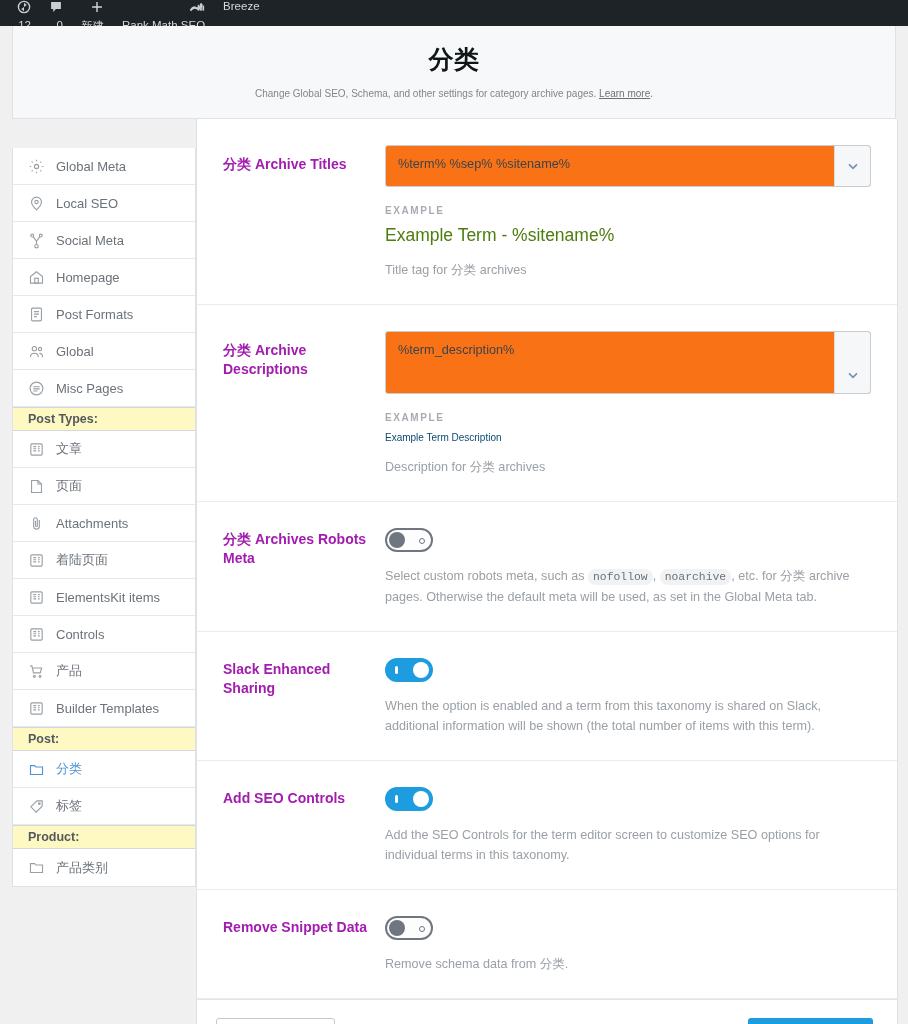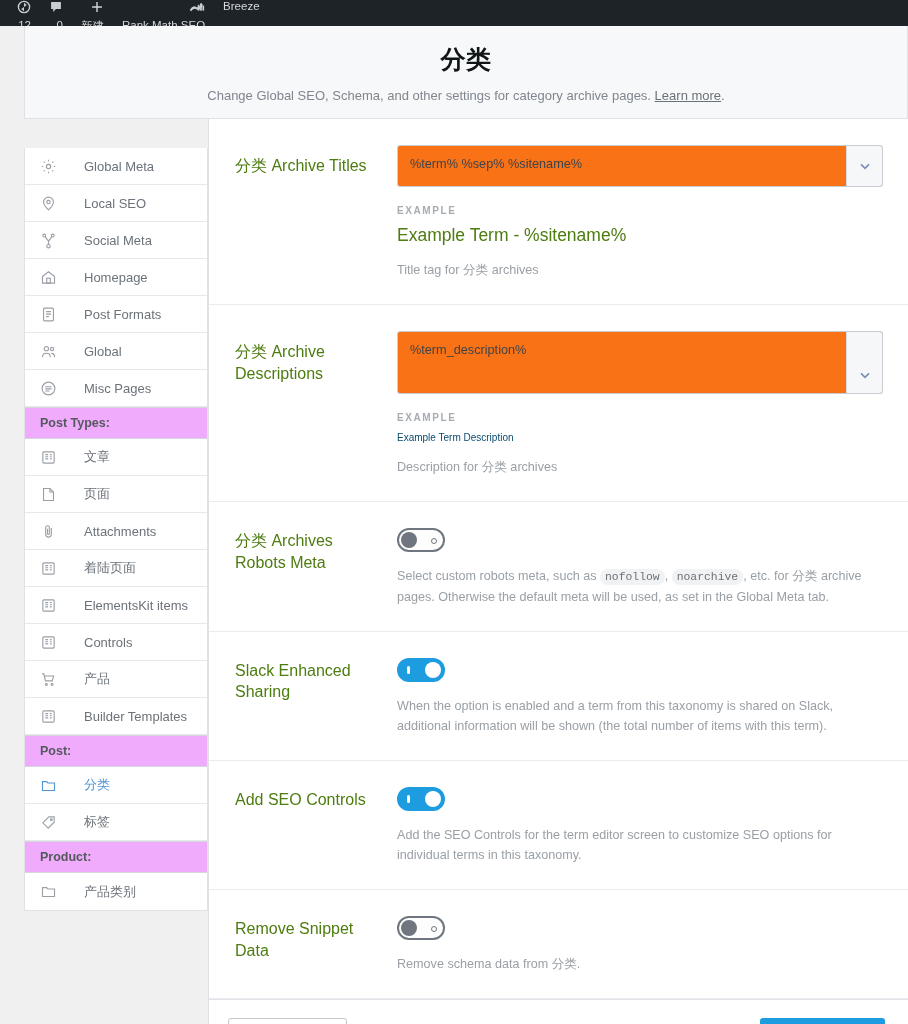--- a/index.html
+++ b/index.html
@@ -32,21 +32,20 @@
   .ab-item .lbl { font-size: 11.5px; }
   .ab-ico { display: inline-flex; align-items: center; justify-content: center; }
   .ab-ico svg { display: block; }
 
   
   #wpwrap {
     position: relative;
     width: 908px; height: 998px;
     background: #f0f0f1;
     display: flex;
-    padding-left: 12px;
   }
   #adminmenu-strip {
     width: 12px; height: 998px;
     background: #f0f0f1;
     flex: 0 0 12px;
   }
   #content-col {
     flex: 1 1 auto;
     height: 998px;
     position: relative;
@@ -63,21 +62,21 @@
     border-bottom: 1px solid #dfe1e5;
     text-align: center;
   }
   #page-title {
     margin: 0; padding-top: 17px;
     font-size: 25px; font-weight: 700;
     color: #101517; letter-spacing: .5px;
   }
   #page-desc {
     margin: 0; padding-top: 12px;
-    font-size: 13px; color: #7f868d;
+    font-size: 10px; color: #7f868d;
   }
   #page-desc a { color: #6b7277; text-decoration: underline; }
 
   
   #body-row {
     position: absolute;
     left: 0; top: 93px;
     width: 884px;
     display: flex;
     align-items: flex-start;
@@ -87,37 +86,37 @@
   #sidebar {
     width: 184px;
     flex: 0 0 184px;
     background: #fff;
     border: 1px solid #dfe1e5;
     border-top: none;
     margin-top: 29px;
   }
   .side-item {
     display: flex; align-items: center;
-    gap: 27px;
+    gap: 11px;
     height: 37px;
     padding-left: 15px;
     border-bottom: 1px solid #e6e8eb;
     font-size: 13px;
     color: #6b7279;
     cursor: pointer;
     background: #fff;
   }
   .side-item:last-child { border-bottom: none; }
   .side-item.active { color: #4f94d4; background: #fff; }
   .side-item .s-ico { width: 17px; height: 17px; flex: 0 0 17px; display: block; }
   .side-head {
-    height: 32px;
+    height: 24px;
     display: flex; align-items: center;
     padding-left: 15px;
-    background: #f0abfc;
+    background: #fef9c3;
     border-bottom: 1px solid #d4d8dd;
     border-top: 1px solid #d4d8dd;
     font-size: 12.5px; font-weight: 700;
     color: #54595e;
   }
 
   
   #panel {
     flex: 1 1 auto;
     background: #fff;
@@ -129,23 +128,23 @@
 
   .field-row {
     display: flex;
     padding: 26px 26px 24px 26px;
     border-bottom: 1px solid #e9ebee;
   }
   .field-row:last-of-type { border-bottom: none; }
   .f-label {
     width: 162px; flex: 0 0 162px;
     padding-right: 14px;
-    font-size: 16px;
-    font-weight: 400;
-    color: #4d7c0f;
+    font-size: 14px;
+    font-weight: 700;
+    color: #a21caf;
     line-height: 1.35;
     padding-top: 10px;
   }
   .f-label.tight { padding-top: 2px; }
   .f-ctrl { flex: 1 1 auto; min-width: 0; }
 
   
   .sel-wrap {
     position: relative;
     display: flex;

